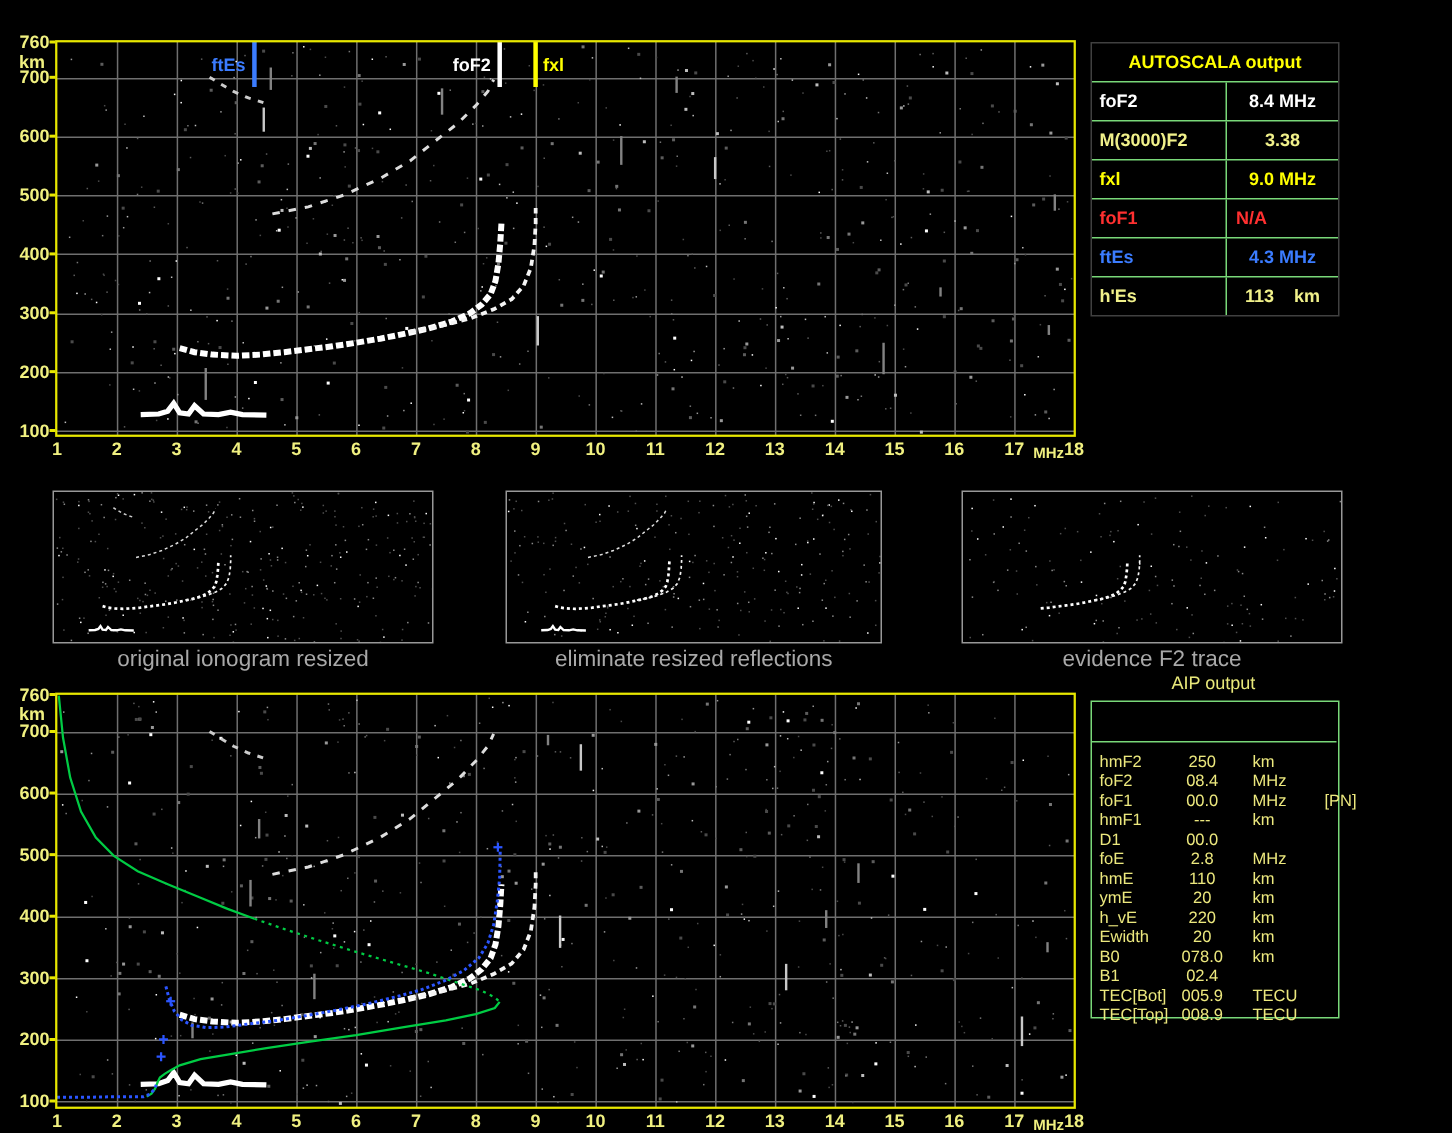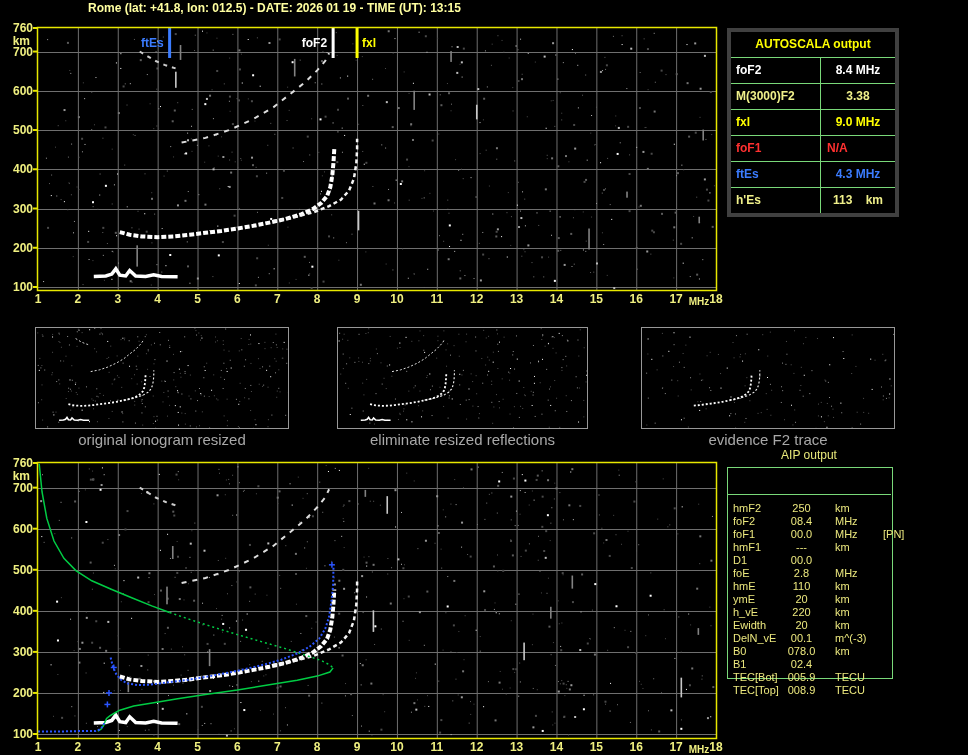--- a/index.html
+++ b/index.html
@@ -11,21 +11,21 @@
   #svg-bottom{left:0;top:455px;}
   .thumb{background:#000;border:1px solid #989898;}
   #thumb-0{left:35px;top:327px;}
   #thumb-1{left:337px;top:327px;}
   #thumb-2{left:641px;top:327px;}
   .caption{position:absolute;top:431px;height:14px;color:#a8a8a8;font-size:15px;text-align:center;}
   #cap-0{left:35px;width:254px;}
   #cap-1{left:337px;width:251px;}
   #cap-2{left:641px;width:254px;}
   
-  #as-table{position:absolute;left:727px;top:28px;width:164px;border:4px solid #404040;
+  #as-table{position:absolute;left:727px;top:28px;width:164px;border:1px solid #404040;
             font-size:12px;font-weight:bold;}
   #as-title{height:25px;line-height:25px;text-align:center;color:#ffff00;}
   .as-row{display:flex;border-top:1px solid #79d879;height:25px;line-height:25px;}
   .as-label{width:84px;padding-left:5px;border-right:1px solid #79d879;white-space:pre;}
   .as-value{flex:1;text-align:center;white-space:pre;}
   
   #aip-border{position:absolute;left:727px;top:467px;width:164px;height:210px;
               border:1px solid #79d879;pointer-events:none;}
   #aip-title{position:absolute;left:727px;top:448px;width:164px;text-align:center;
              color:#e8e87a;font-size:12px;}
@@ -34,21 +34,20 @@
   .aip-row{display:flex;height:13px;line-height:13px;white-space:pre;}
   .aip-param{width:52px;}
   .aip-value{width:33px;text-align:center;}
   .aip-unit{margin-left:17px;width:48px;}
   .aip-note{width:40px;}
 </style>
 </head>
 <body>
 
 <div id="stage">
-  <div id="title">Rome (lat: +41.8, lon: 012.5) - DATE: 2026 01 19 - TIME (UT): 13:15</div>
 
   <svg id="svg-top" width="730" height="300">
       <g>
         <g stroke="#6f6f6f" stroke-width="1">
           <line x1="78.38235294117646" y1="8" x2="78.38235294117646" y2="270"></line>
           <line x1="118.26470588235294" y1="8" x2="118.26470588235294" y2="270"></line>
           <line x1="158.1470588235294" y1="8" x2="158.1470588235294" y2="270"></line>
           <line x1="198.02941176470588" y1="8" x2="198.02941176470588" y2="270"></line>
           <line x1="237.91176470588235" y1="8" x2="237.91176470588235" y2="270"></line>
           <line x1="277.7941176470588" y1="8" x2="277.7941176470588" y2="270"></line>
@@ -2174,19 +2173,18 @@
       <div class="aip-row"><span class="aip-param">hmF2</span><span class="aip-value">250</span><span class="aip-unit">km</span><span class="aip-note"></span></div>
       <div class="aip-row"><span class="aip-param">foF2</span><span class="aip-value">08.4</span><span class="aip-unit">MHz</span><span class="aip-note"></span></div>
       <div class="aip-row"><span class="aip-param">foF1</span><span class="aip-value">00.0</span><span class="aip-unit">MHz</span><span class="aip-note">[PN]</span></div>
       <div class="aip-row"><span class="aip-param">hmF1</span><span class="aip-value">---</span><span class="aip-unit">km</span><span class="aip-note"></span></div>
       <div class="aip-row"><span class="aip-param">D1</span><span class="aip-value">00.0</span><span class="aip-unit"></span><span class="aip-note"></span></div>
       <div class="aip-row"><span class="aip-param">foE</span><span class="aip-value">2.8</span><span class="aip-unit">MHz</span><span class="aip-note"></span></div>
       <div class="aip-row"><span class="aip-param">hmE</span><span class="aip-value">110</span><span class="aip-unit">km</span><span class="aip-note"></span></div>
       <div class="aip-row"><span class="aip-param">ymE</span><span class="aip-value">20</span><span class="aip-unit">km</span><span class="aip-note"></span></div>
       <div class="aip-row"><span class="aip-param">h_vE</span><span class="aip-value">220</span><span class="aip-unit">km</span><span class="aip-note"></span></div>
       <div class="aip-row"><span class="aip-param">Ewidth</span><span class="aip-value">20</span><span class="aip-unit">km</span><span class="aip-note"></span></div>
-      <div class="aip-row"><span class="aip-param">DelN_vE</span><span class="aip-value">00.1</span><span class="aip-unit">m^(-3)</span><span class="aip-note"></span></div>
       <div class="aip-row"><span class="aip-param">B0</span><span class="aip-value">078.0</span><span class="aip-unit">km</span><span class="aip-note"></span></div>
       <div class="aip-row"><span class="aip-param">B1</span><span class="aip-value">02.4</span><span class="aip-unit"></span><span class="aip-note"></span></div>
       <div class="aip-row"><span class="aip-param">TEC[Bot]</span><span class="aip-value">005.9</span><span class="aip-unit">TECU</span><span class="aip-note"></span></div>
       <div class="aip-row"><span class="aip-param">TEC[Top]</span><span class="aip-value">008.9</span><span class="aip-unit">TECU</span><span class="aip-note"></span></div>
     </div>
 </div>
 
 </body></html>

